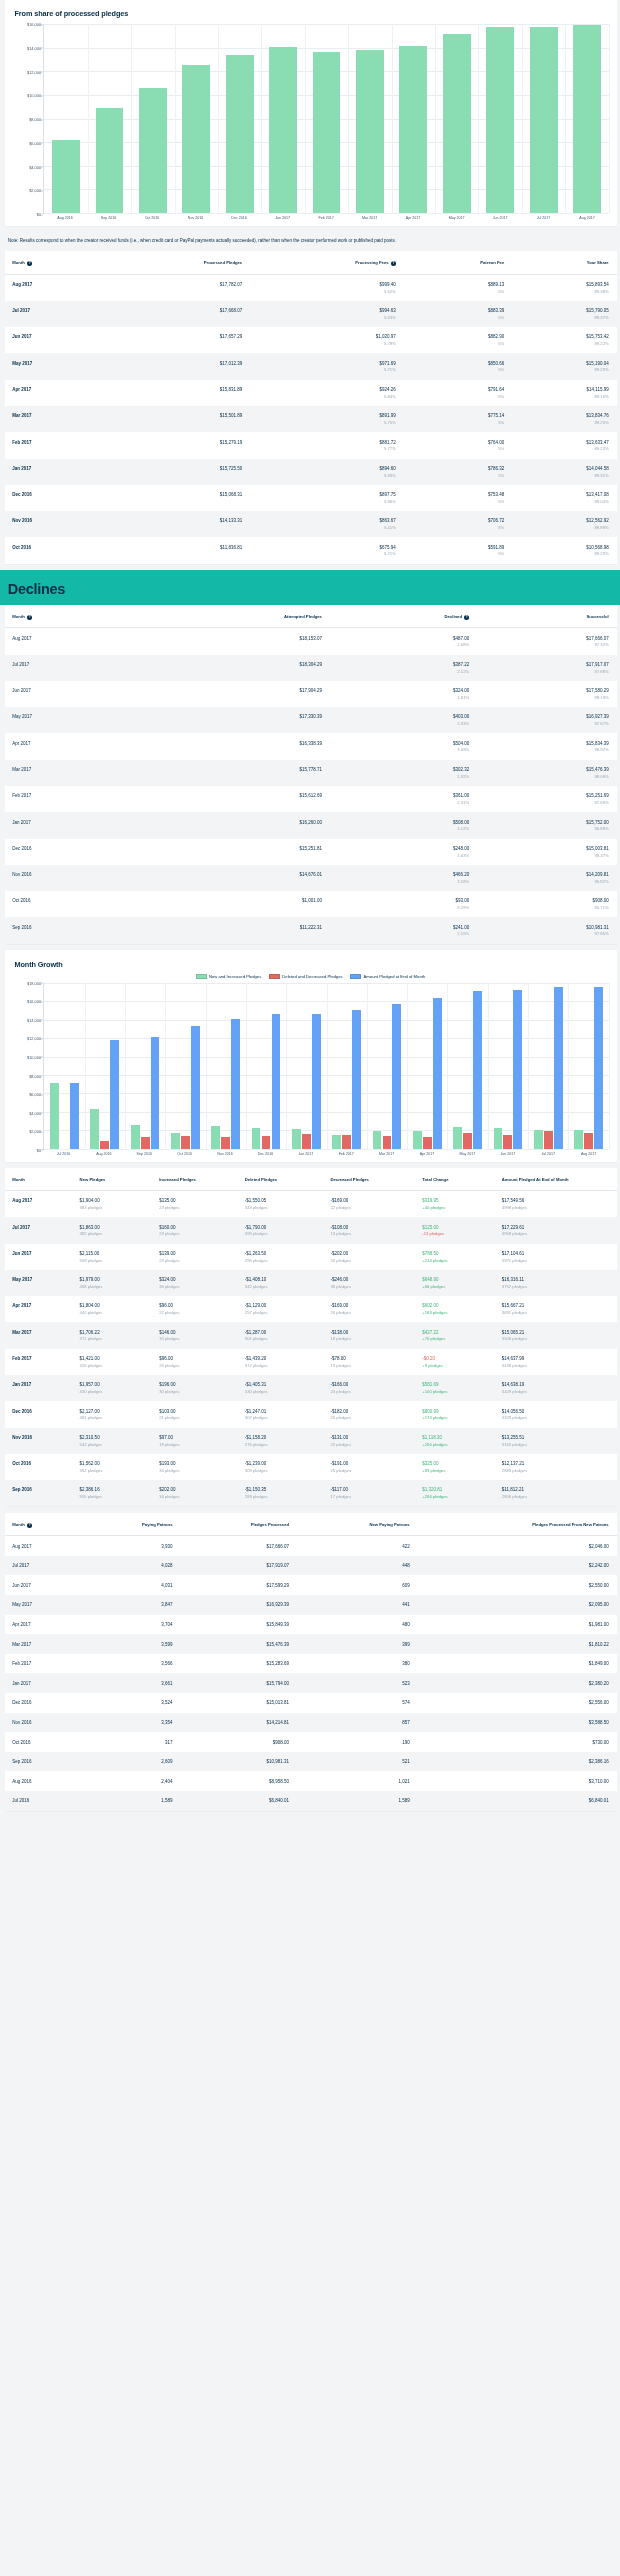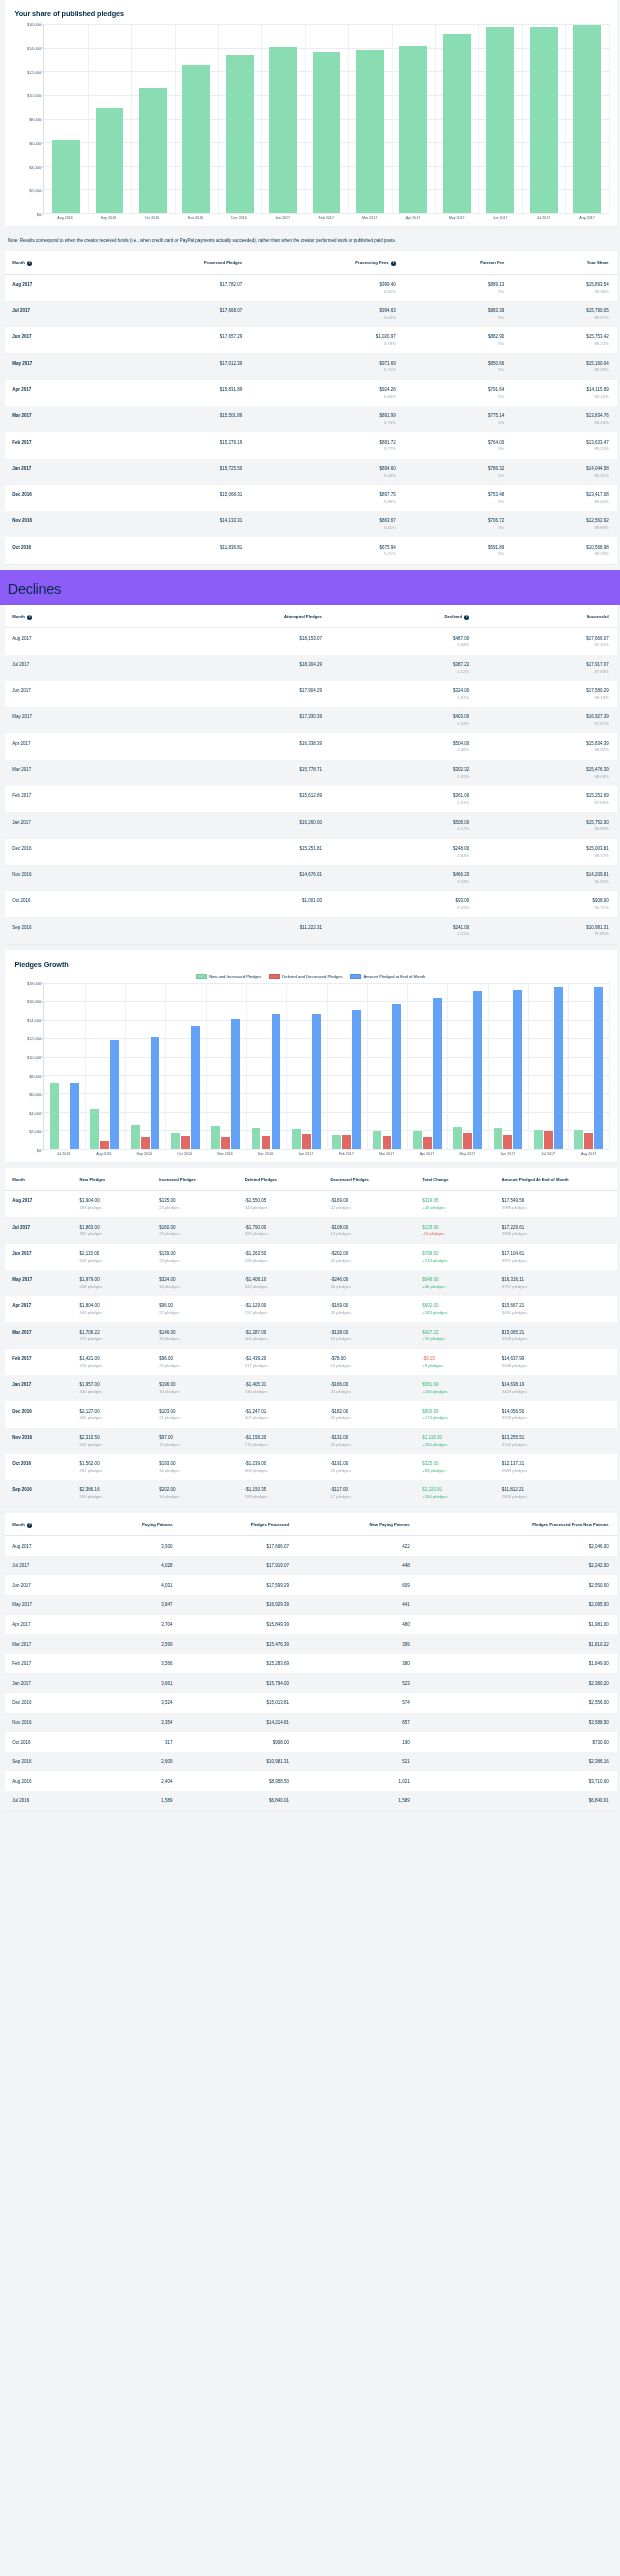--- a/index.html
+++ b/index.html
@@ -174,34 +174,34 @@
     font-size: 3.6px;
     text-align: center;
     font-weight: bold;
     margin-left: 2.2px;
     vertical-align: 0.6px;
   }
 
   
   .section-heading {
     font-size: 14.5px;
-    font-weight: normal;
+    font-weight: bold;
     letter-spacing: -0.3px;
     padding: 11px 7.8px 7.8px 7.8px;
     color: #052d49;
-    background: #8b5cf6;
+    background: #14b8a6;
   }
 </style>
 </head>
 <body>
 
 <div class="page">
 
   <div class="card chart-card">
-    <div class="chart-title">Your share of published pledges</div>
+    <div class="chart-title">From share of processed pledges</div>
     <div class="plot" style="height:190px;">
       <div class="y-axis" id="share-yaxis">
           <div class="y-tick" style="top: 100%;">$0</div>
           <div class="y-tick" style="top: 87.5%;">$2,000</div>
           <div class="y-tick" style="top: 75%;">$4,000</div>
           <div class="y-tick" style="top: 62.5%;">$6,000</div>
           <div class="y-tick" style="top: 50%;">$8,000</div>
           <div class="y-tick" style="top: 37.5%;">$10,000</div>
           <div class="y-tick" style="top: 25%;">$12,000</div>
           <div class="y-tick" style="top: 12.5%;">$14,000</div>
@@ -730,21 +730,21 @@
             <td>
               <span class="cell-main">$10,981.31</span>
               <span class="cell-sub">97.85%</span>
             </td>
           </tr>
         </tbody>
     </table>
   </div>
 
   <div class="card chart-card">
-    <div class="chart-title">Pledges Growth</div>
+    <div class="chart-title">Month Growth</div>
     <div class="legend" id="growth-legend">
         <div class="legend-item">
           <span class="legend-swatch" style="background: rgb(138, 220, 178);"></span>
           <span>New and Increased Pledges</span>
         </div>
         <div class="legend-item">
           <span class="legend-swatch" style="background: rgb(224, 106, 99);"></span>
           <span>Deleted and Decreased Pledges</span>
         </div>
         <div class="legend-item">

